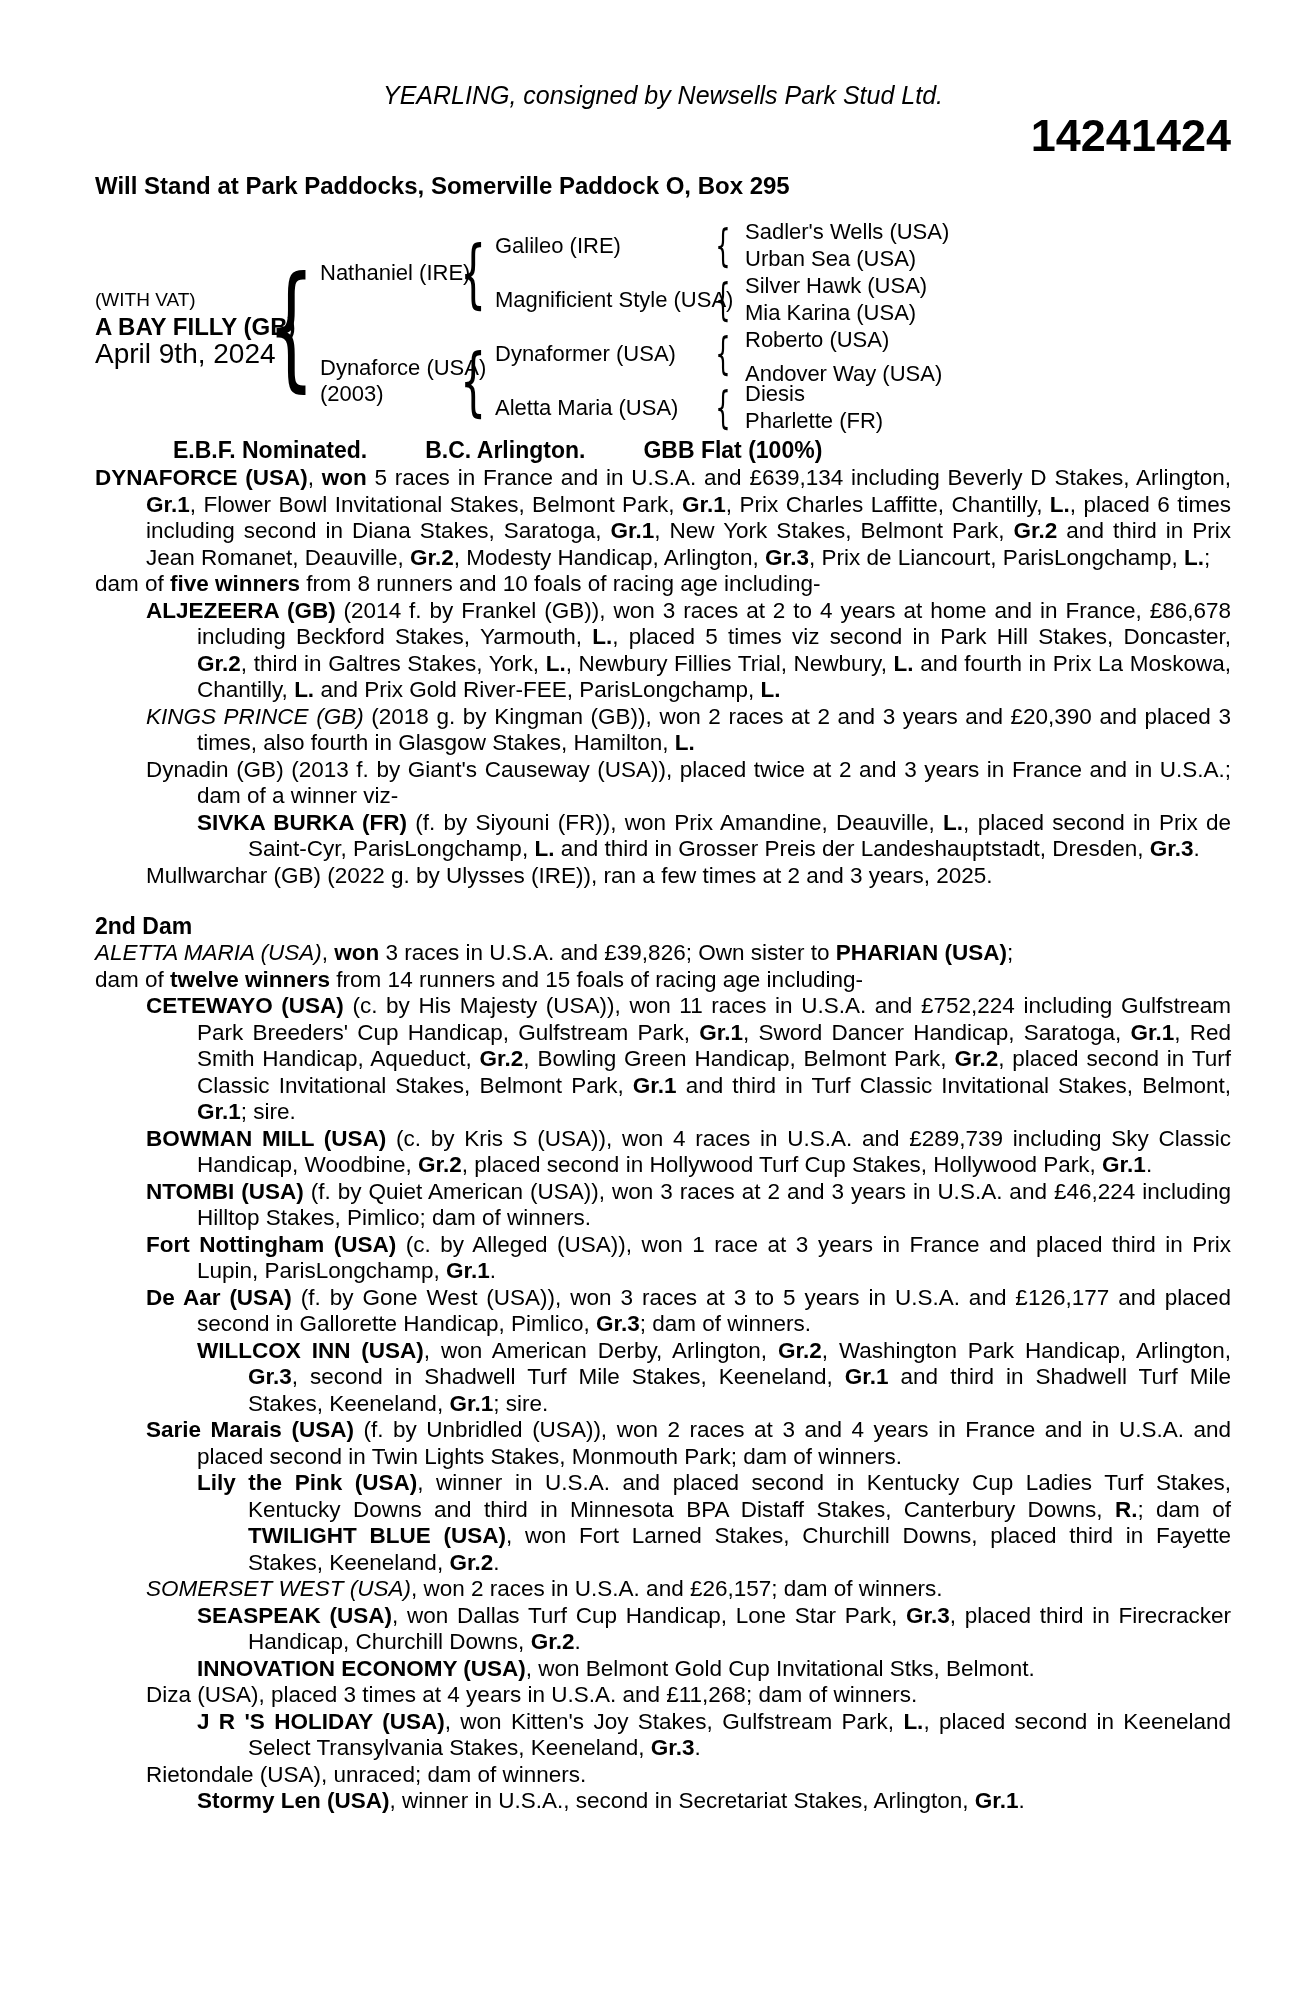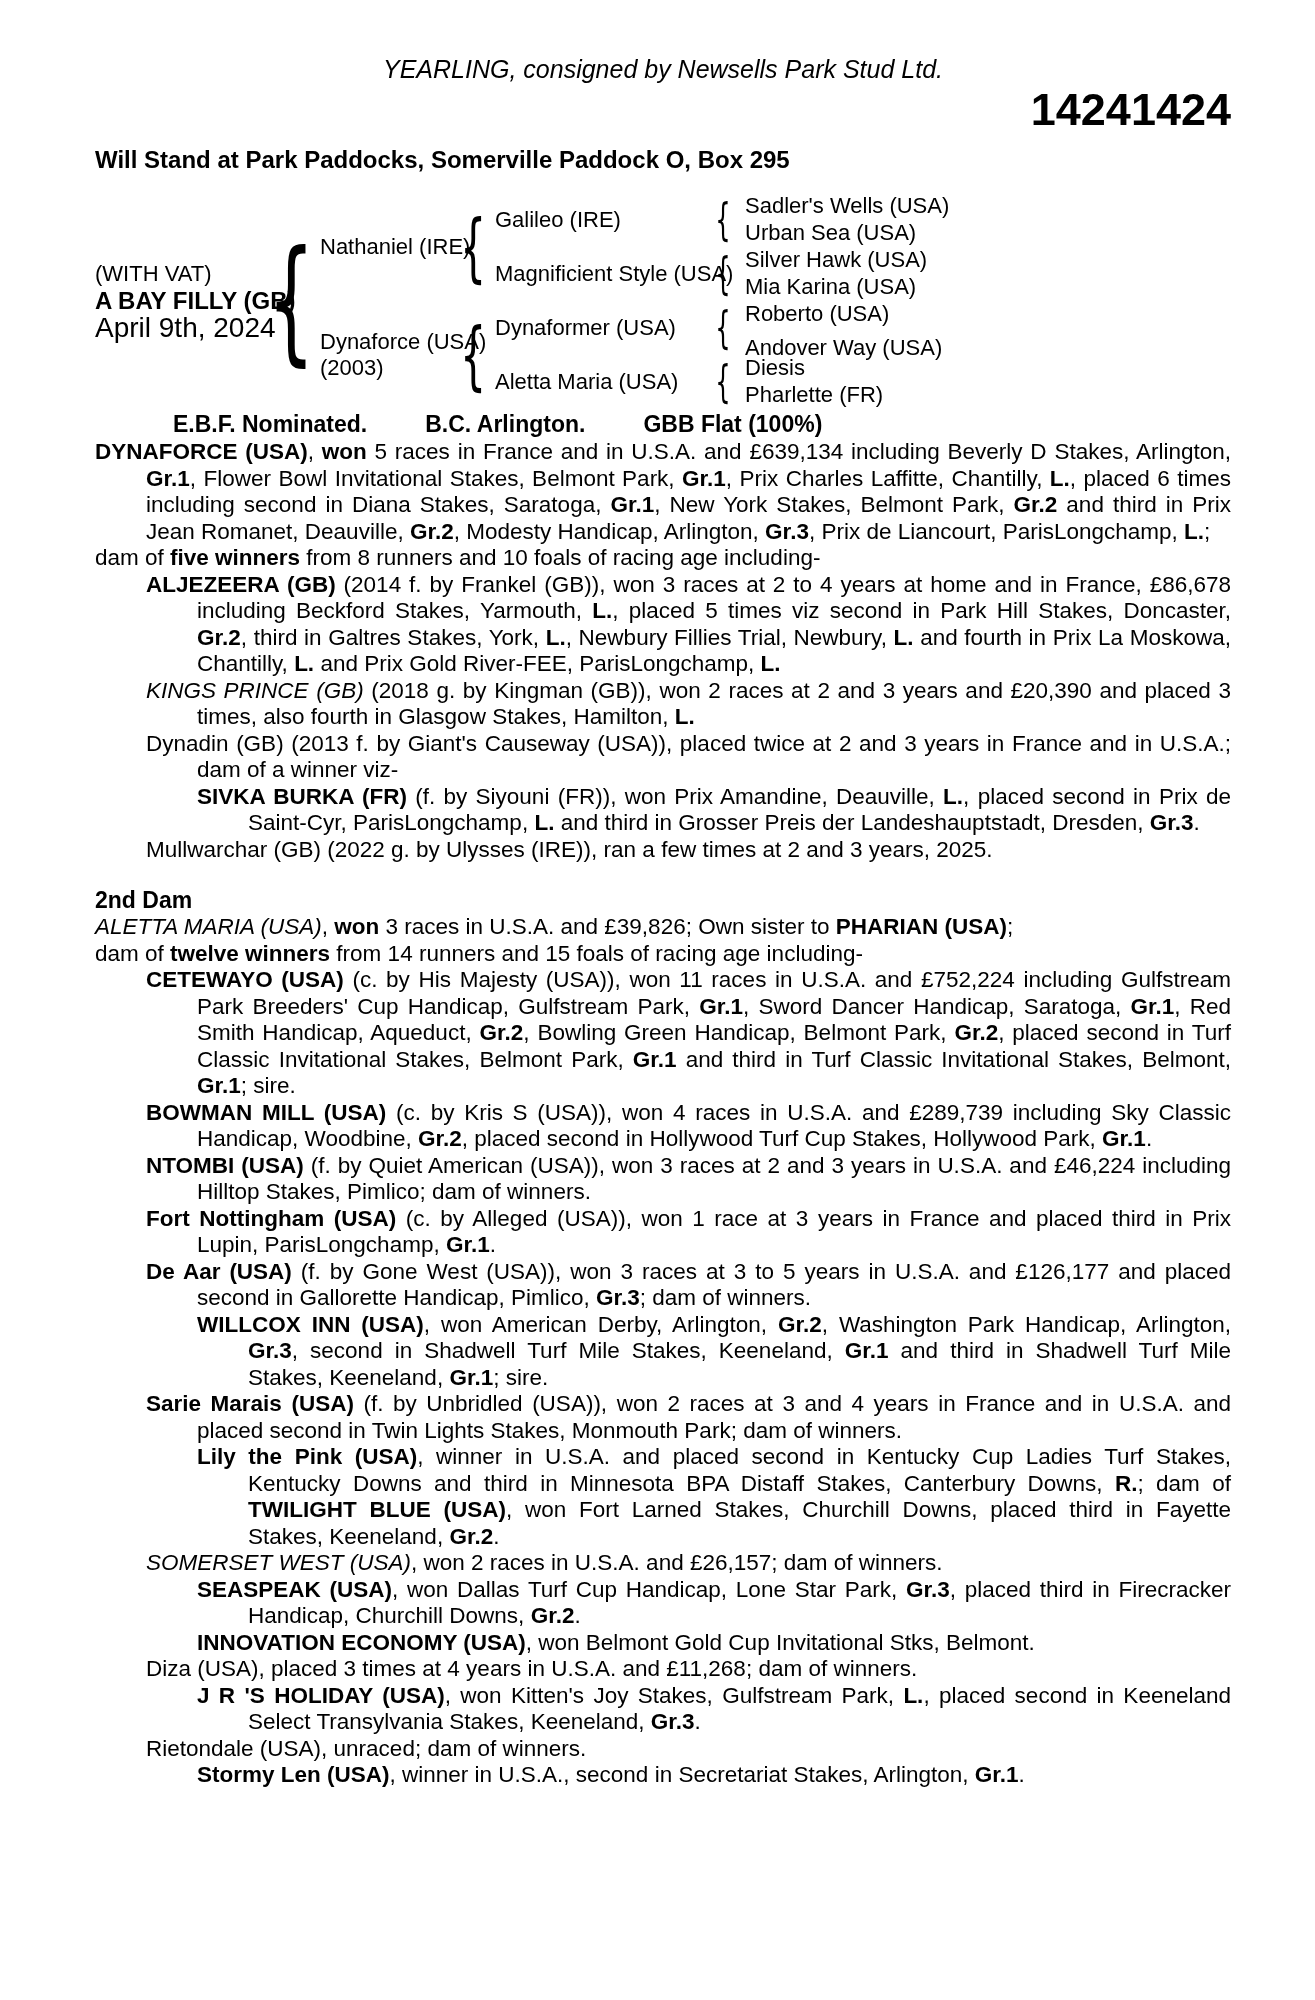--- a/index.html
+++ b/index.html
@@ -4,21 +4,21 @@
 <style>
   html, body { margin: 0; padding: 0; background: #ffffff; }
   .page {
     position: relative;
     width: 1309px;
     height: 2000px;
     box-sizing: border-box;
     background: #ffffff;
     color: #000000;
     font-family: "Liberation Sans", "DejaVu Sans", sans-serif;
-    padding: 55px 78px 0 95px;
+    padding: 81px 78px 0 95px;
     overflow: hidden;
   }
   .consignor {
     text-align: center;
     font-style: italic;
     font-size: 25px;
     line-height: 28px;
   }
   .lot-row {
     display: flex;
@@ -42,21 +42,21 @@
     margin-top: 20px;
     font-size: 22px;
   }
   .pnode {
     position: absolute;
     transform: translateY(-50%);
     white-space: nowrap;
     line-height: 26px;
   }
   .foal-block { position: absolute; left: 0; top: 67px; line-height: 27px; }
-  .foal-block .vat { font-size: 22px; }
+  .foal-block .vat { font-size: 19px; }
   .foal-block .fname { font-weight: bold; font-size: 24px; }
   .foal-block .fdate { font-size: 28px; }
   .brace {
     position: absolute;
     transform: translate(-50%, -50%) scaleX(0.55);
     font-family: "DejaVu Sans", sans-serif;
     font-weight: 400;
     line-height: 1;
     pointer-events: none;
   }

